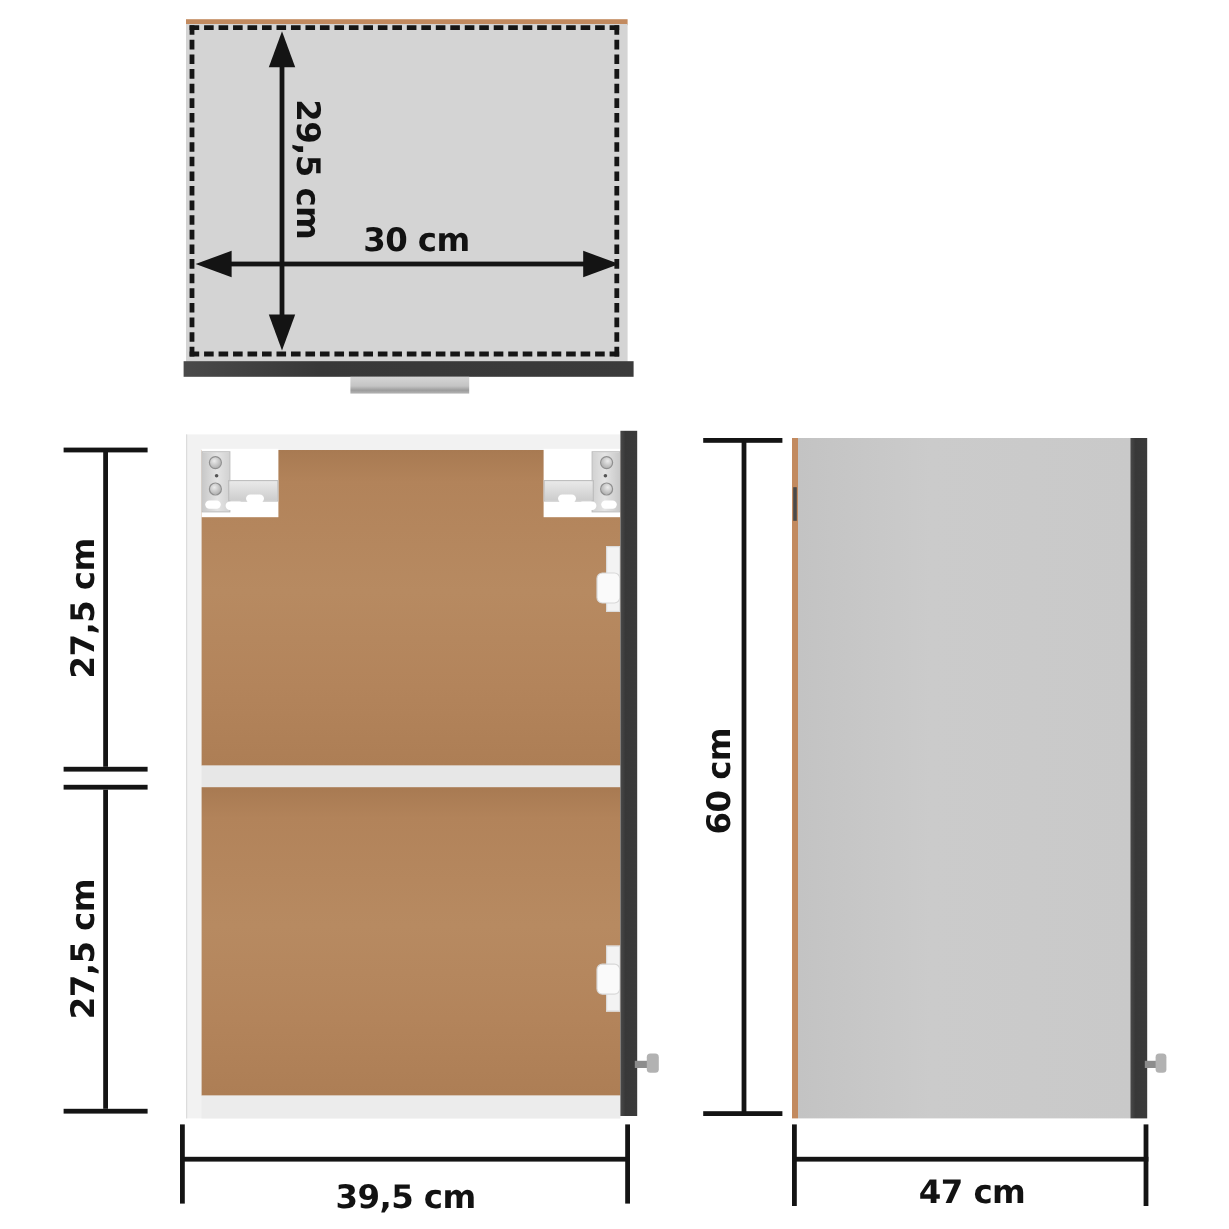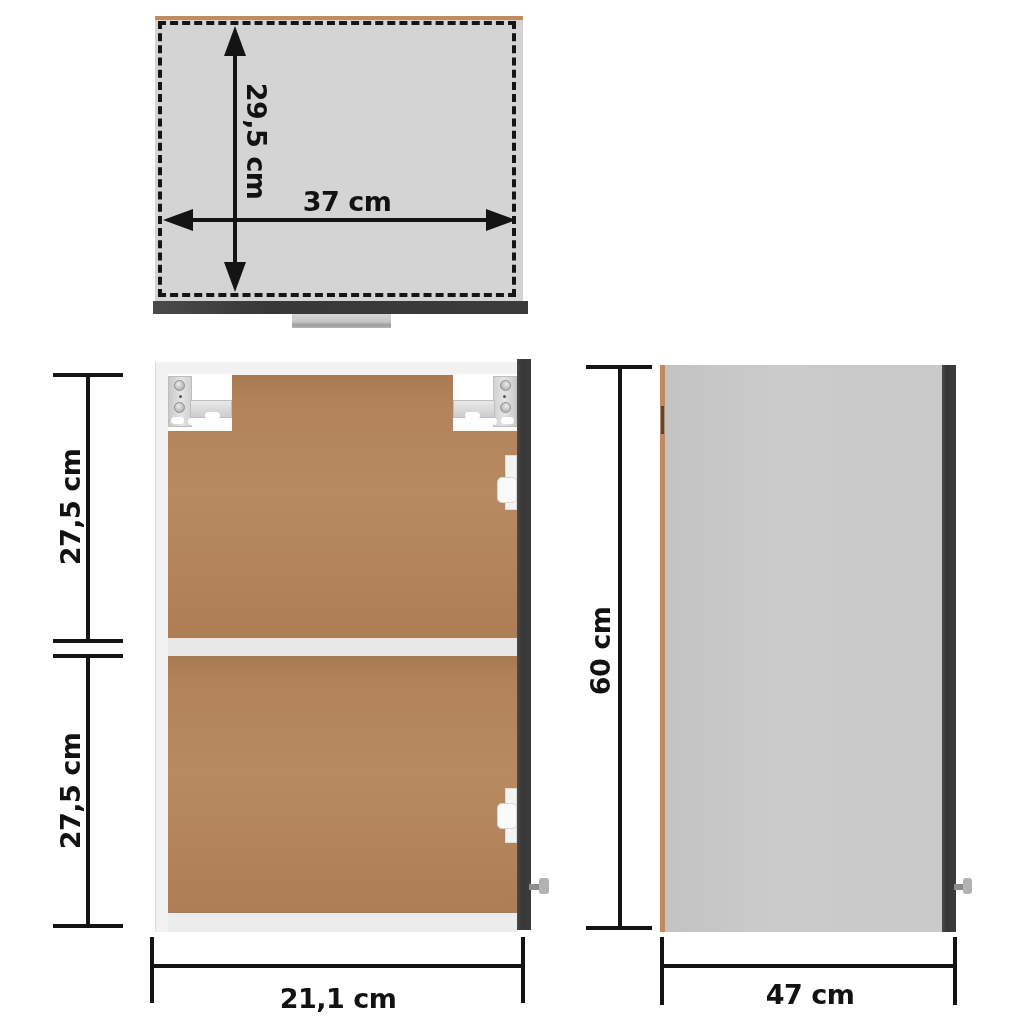--- a/index.html
+++ b/index.html
@@ -38,21 +38,21 @@
     <div class="abs" style="left:292px;top:314px;width:99px;height:14px;background:linear-gradient(180deg,#d6d6d6 0%,#c4c4c4 55%,#9c9c9c 80%,#b5b5b5 100%);"></div>
 
     <div class="abs ink" style="left:233px;top:40px;width:4px;height:230px;"></div>
     <div class="tri arr-up" style="left:224px;top:26px;"></div>
     <div class="tri arr-down" style="left:224px;top:262px;"></div>
     <div class="dimlabel rot90" style="left:256px;top:141px;">29,5 cm</div>
 
     <div class="abs ink" style="left:185px;top:218px;width:304px;height:4px;"></div>
     <div class="tri arr-left" style="left:163px;top:209px;"></div>
     <div class="tri arr-right" style="left:486px;top:209px;"></div>
-    <div class="dimlabel" style="left:347px;top:201px;">37 cm</div>
+    <div class="dimlabel" style="left:347px;top:201px;">30 cm</div>
   </div>
 
   <div>
     <div class="abs" style="left:155px;top:362px;width:362px;height:570px;background:#f2f2f2;border-left:1px solid #dcdcdc;box-sizing:border-box;"></div>
     <div class="abs brown" style="left:168px;top:375px;width:349px;height:263px;"></div>
     <div class="abs" style="left:168px;top:638px;width:349px;height:18px;background:#e7e7e7;"></div>
     <div class="abs brown" style="left:168px;top:656px;width:349px;height:257px;"></div>
     <div class="abs" style="left:168px;top:913px;width:349px;height:19px;background:#ececec;"></div>
 
     <div class="abs" style="left:168px;top:374px;width:64px;height:57px;background:#ffffff;">
@@ -91,21 +91,21 @@
     <div class="abs ink" style="left:53px;top:373px;width:70px;height:4px;"></div>
     <div class="abs ink" style="left:53px;top:639px;width:70px;height:4px;"></div>
     <div class="abs ink" style="left:53px;top:654px;width:70px;height:4px;"></div>
     <div class="abs ink" style="left:53px;top:924px;width:70px;height:4px;"></div>
     <div class="dimlabel rotm90" style="left:70px;top:507px;">27,5 cm</div>
     <div class="dimlabel rotm90" style="left:70px;top:791px;">27,5 cm</div>
 
     <div class="abs ink" style="left:152px;top:964px;width:373px;height:4px;"></div>
     <div class="abs ink" style="left:150px;top:937px;width:4px;height:66px;"></div>
     <div class="abs ink" style="left:521px;top:937px;width:4px;height:66px;"></div>
-    <div class="dimlabel" style="left:338px;top:998px;">21,1 cm</div>
+    <div class="dimlabel" style="left:338px;top:998px;">39,5 cm</div>
   </div>
 
   <div>
     <div class="abs" style="left:660px;top:365px;width:5px;height:567px;background:#c28a5f;"></div>
     <div class="abs" style="left:665px;top:365px;width:277px;height:567px;background:linear-gradient(90deg,#c3c3c3,#cbcbcb 40%,#c9c9c9);"></div>
     <div class="abs" style="left:661px;top:406px;width:3px;height:28px;background:#4a4a4a;"></div>
     <div class="abs dark-edge" style="left:942px;top:365px;width:14px;height:567px;"></div>
     <div class="abs" style="left:954px;top:884px;width:12px;height:6px;background:#8d8d8d;"></div>
     <div class="abs" style="left:963px;top:878px;width:9px;height:16px;background:#b2b2b2;border-radius:3px;"></div>
 

